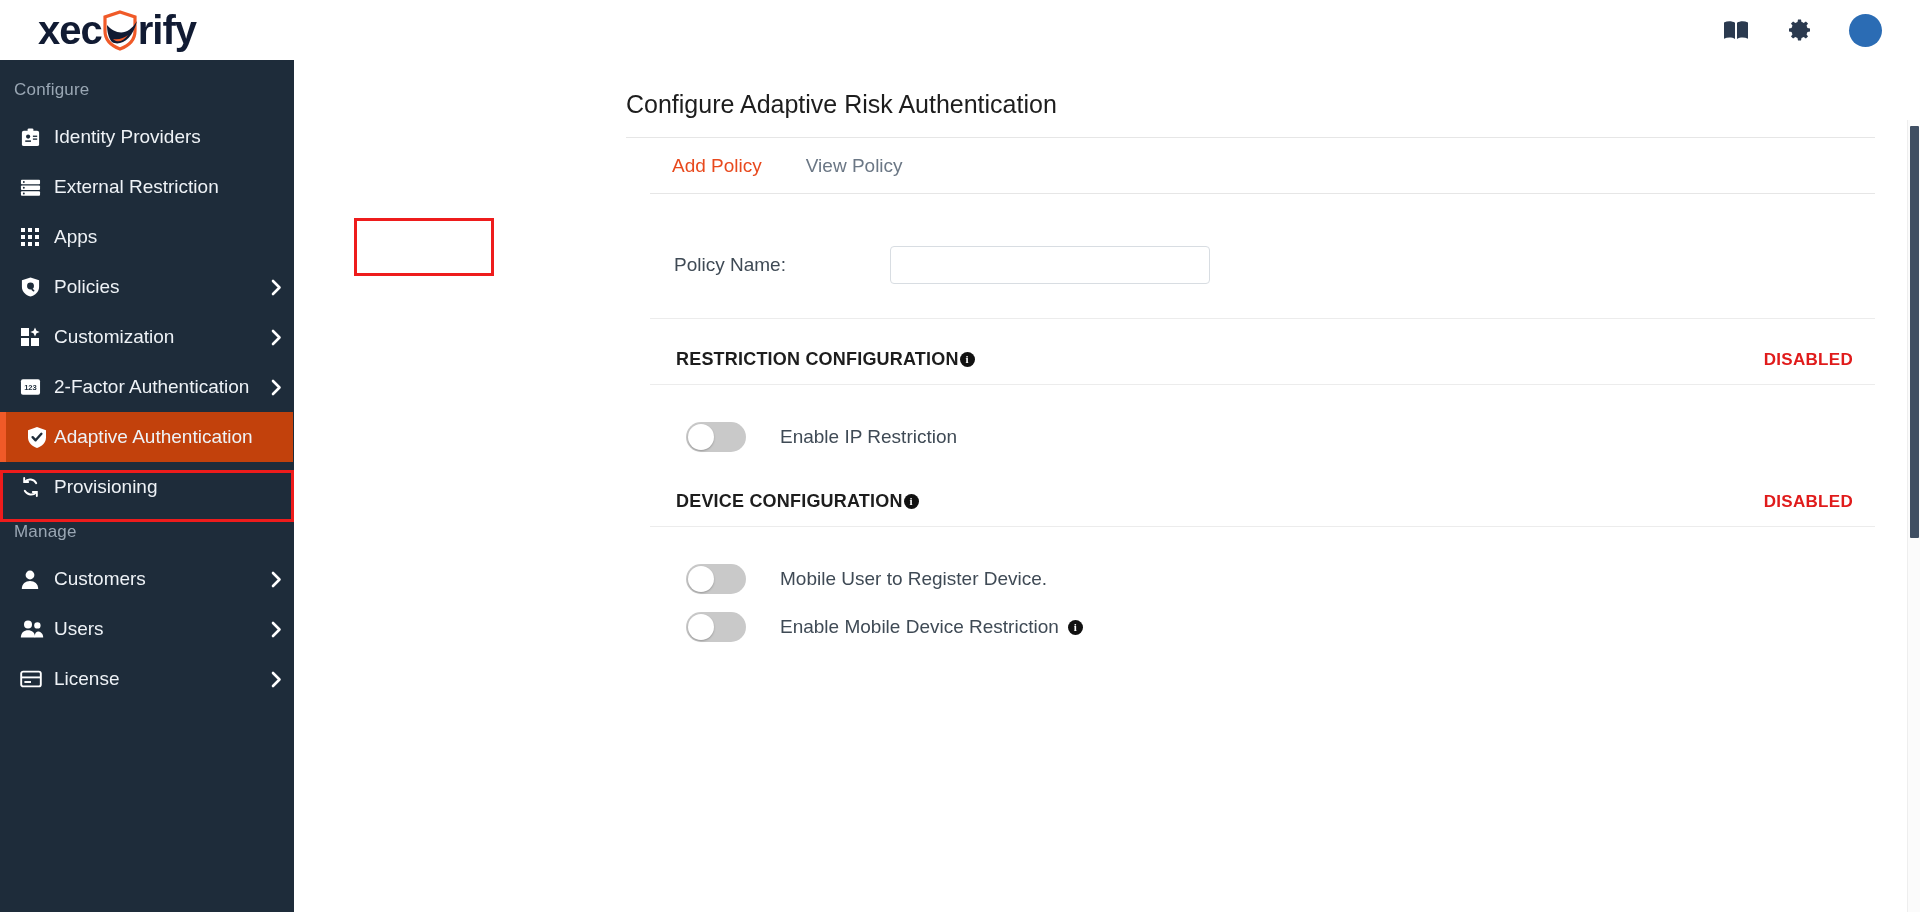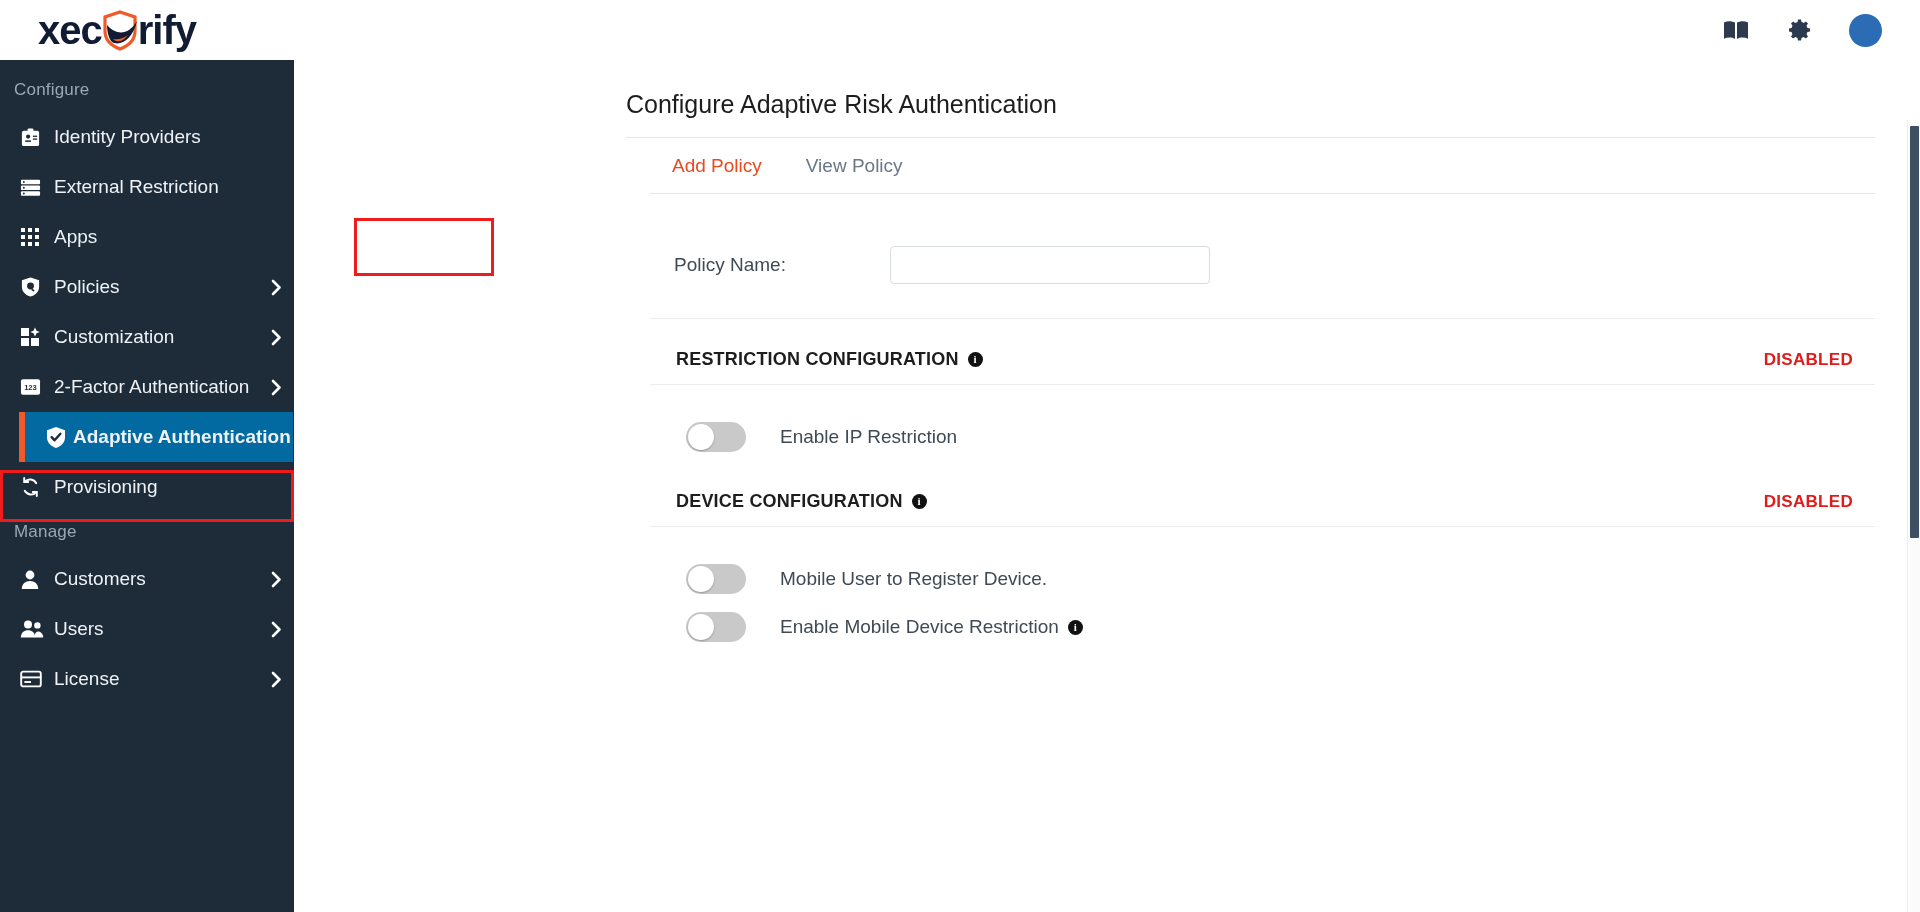--- a/index.html
+++ b/index.html
@@ -48,21 +48,21 @@
     font-size: 17px; color: #9aa7b4; padding: 10px 0 12px 14px; letter-spacing: .2px;
   }
   .side-item {
     display: flex; align-items: center;
     height: 50px; padding-left: 20px; cursor: pointer;
     font-size: 19px; color: #eef2f6; position: relative;
   }
   .side-item .si-icon { width: 34px; min-width: 34px; display: flex; align-items: center; color: #ffffff; }
   .side-item .si-label { flex: 1; white-space: nowrap; }
   .side-item .si-chev { width: 36px; display: flex; align-items: center; justify-content: center; color: #ffffff; }
-  .side-item.active { background: #0369a1; font-weight: 700; margin-left: 19px; }
+  .side-item.active { background: #c2410c; font-weight: 400; }
   .side-item.active::before {
     content: ""; position: absolute; left: 0; top: 0; bottom: 0; width: 6px; background: #f05a28;
   }
   .side-item.active .si-icon { padding-left: 6px; }
 
   
   .anno-side {
     position: absolute; left: 0px; top: 410px; width: 294px; height: 52px;
     border: 3px solid #ee1c1c; pointer-events: none; z-index: 4;
   }
@@ -120,21 +120,21 @@
   .note .ext { margin: 0 2px; display:inline-block; vertical-align: -2px;}
   .note-close { color: #98c3d8; font-size: 18px; cursor: pointer; line-height:1; }
 
   .section { margin: 0 45px 0 356px; }
   .section-head {
     display: flex; align-items: center; justify-content: space-between;
     padding: 30px 0 14px 26px; border-bottom: 1px solid #ececec;
   }
   .section-title {
     font-size: 18px; font-weight: 700; color: #1d1d1d; letter-spacing: .2px;
-    display: flex; align-items: center; gap: 9px;
+    display: flex; align-items: center; gap: 1px;
   }
   .section-status { font-size: 17px; font-weight: 700; color: #e01b1b; letter-spacing: .3px; padding-right: 22px; margin-left: 30px;}
 
   .toggle-row { display: flex; align-items: center; padding: 0 0 0 36px; height: 48px; }
   .toggles-block { padding-top: 28px; }
   .switch {
     width: 60px; min-width: 60px; height: 30px; border-radius: 15px; background: #c9c9c9;
     position: relative; cursor: pointer; margin-right: 34px;
   }
   .switch .knob {

